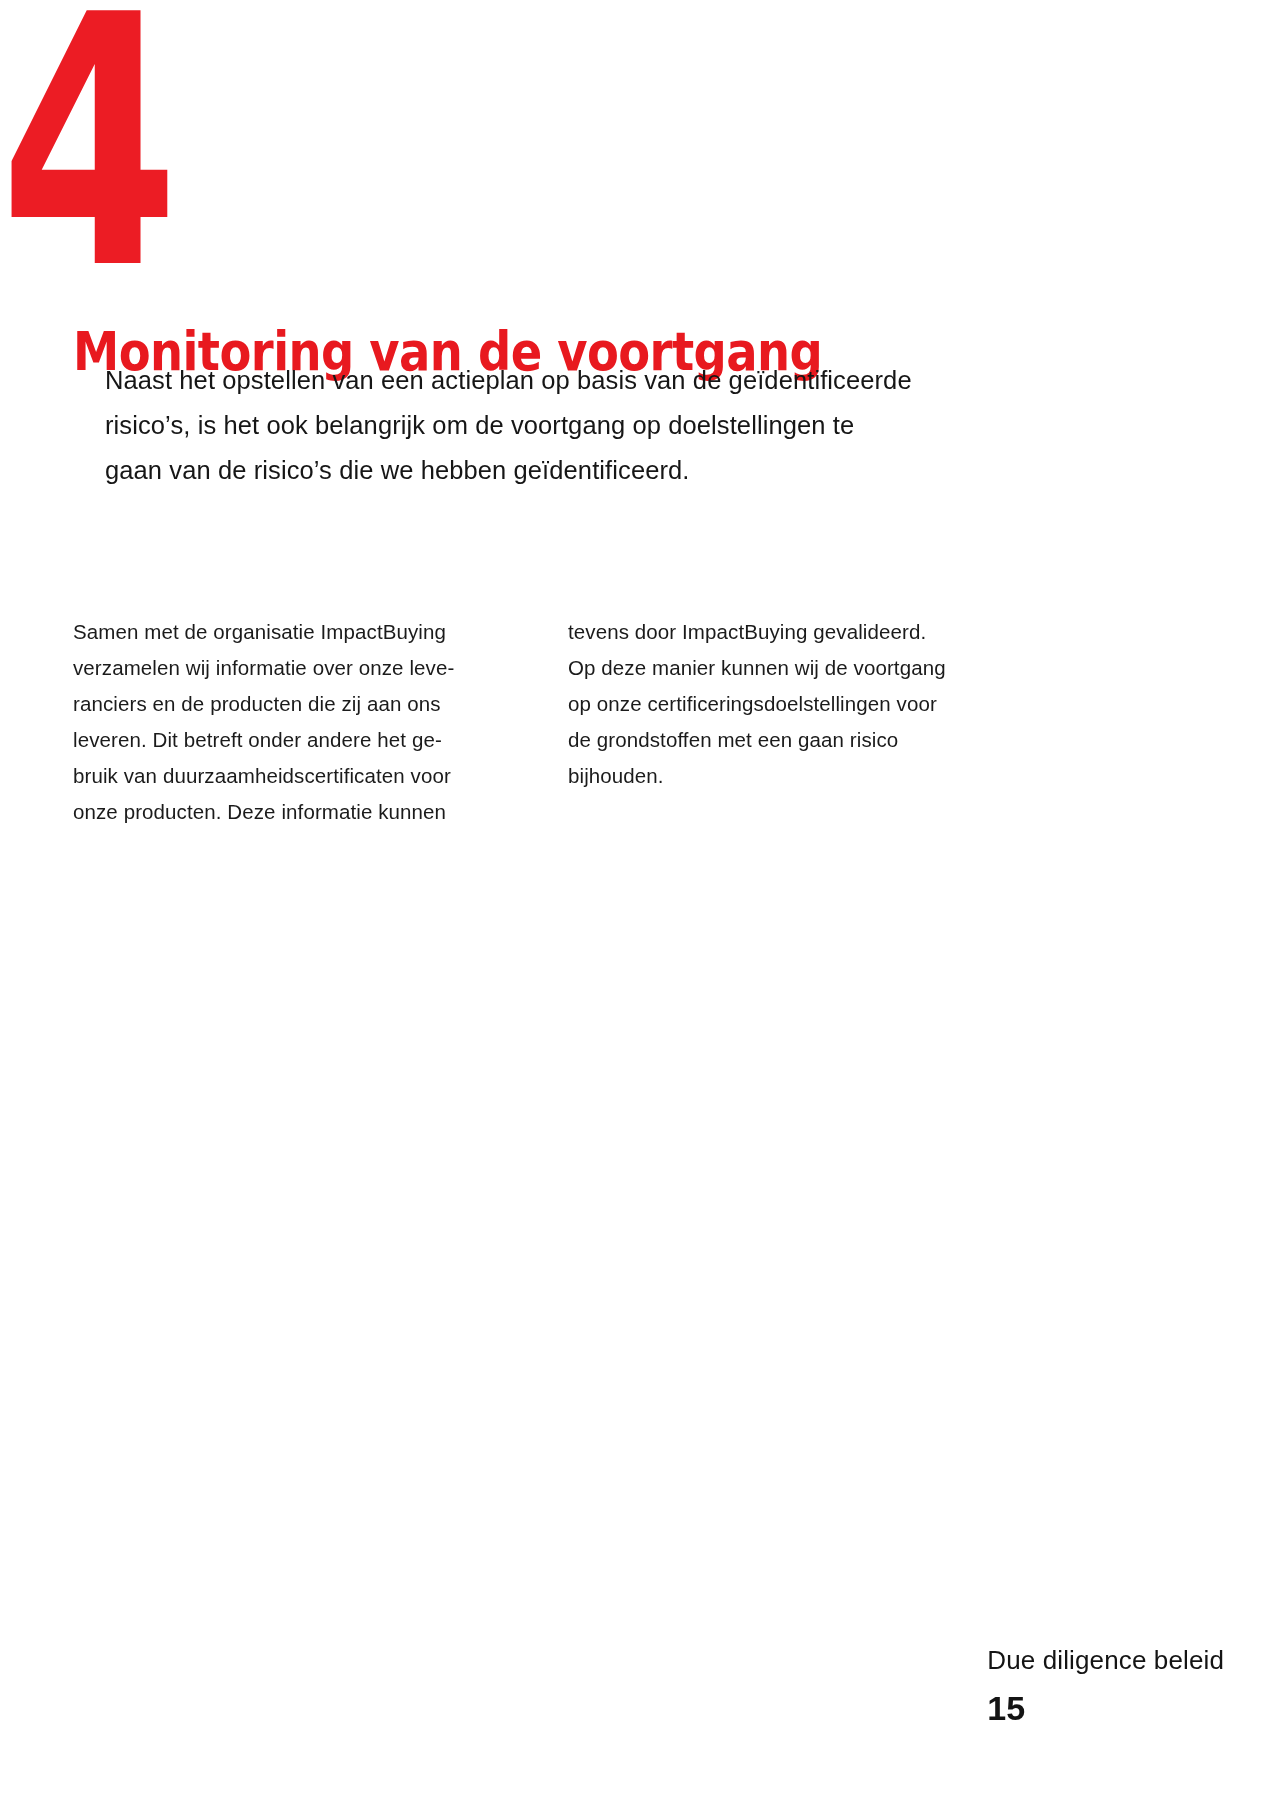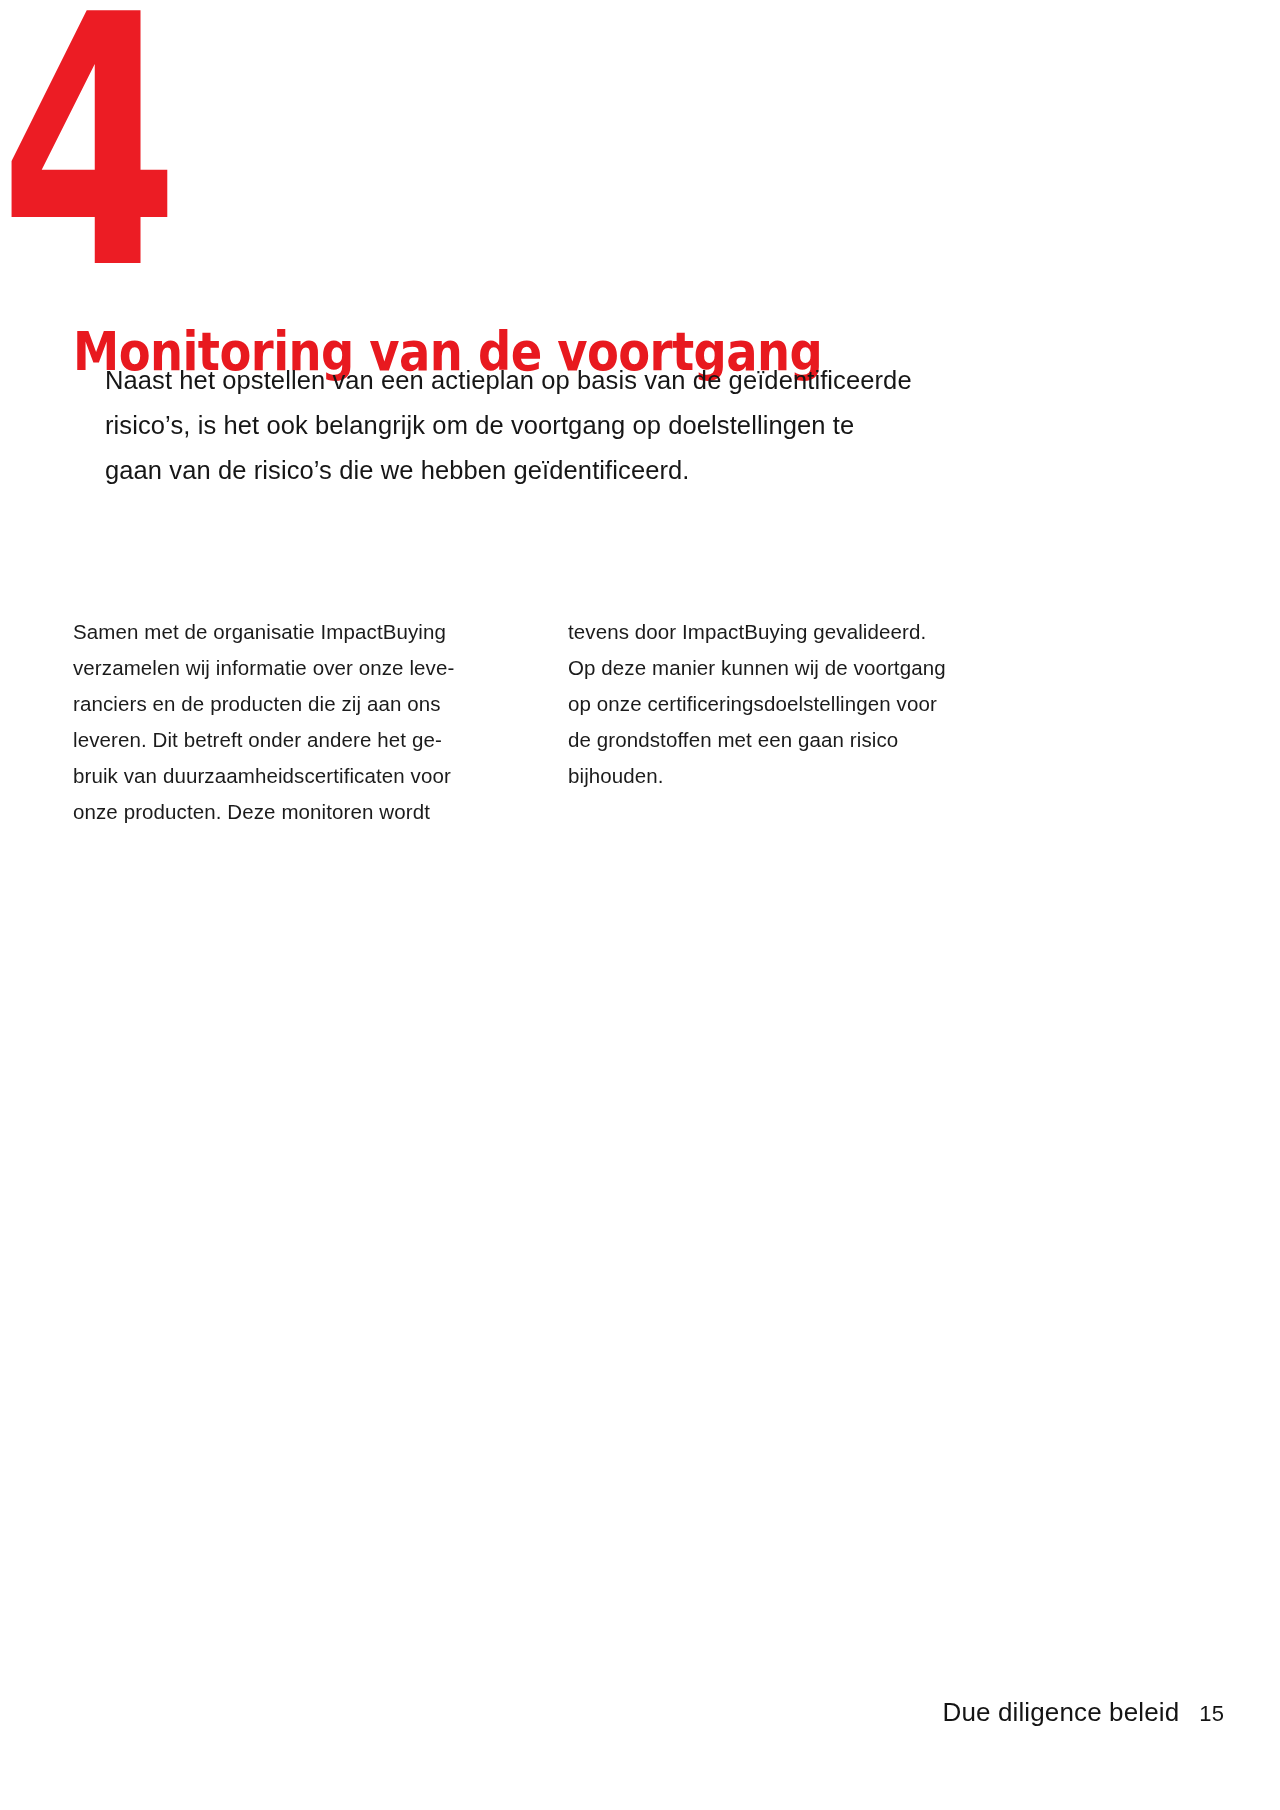--- a/index.html
+++ b/index.html
@@ -88,27 +88,28 @@
   }
   .col .ln { display: block; white-space: pre; }
 
   
   .footer {
     position: absolute;
     right: 56px;
     bottom: 82px;
     display: flex;
     align-items: baseline;
-    gap: 20px;
+    gap: 13px;
     font-size: 26px;
     color: #141414;
     letter-spacing: 0.005em;
+    flex-direction: column;
   }
   .footer .doc-title { font-weight: 400; }
-  .footer .page-num  { font-weight: 400; font-size: 22px; }
+  .footer .page-num  { font-weight: 700; font-size: 34px; }
 </style>
 </head>
 <body>
 
 <div class="page">
 
   <div class="chapter-number">4</div>
 
   <h1 class="chapter-heading">Monitoring van de voortgang</h1>
 
@@ -119,21 +120,21 @@
   </div>
 
   <div class="columns">
 
     <div class="col">
       <span class="ln">Samen met de organisatie ImpactBuying</span>
       <span class="ln">verzamelen wij informatie over onze leve-</span>
       <span class="ln">ranciers en de producten die zij aan ons</span>
       <span class="ln">leveren. Dit betreft onder andere het ge-</span>
       <span class="ln">bruik van duurzaamheidscertificaten voor</span>
-      <span class="ln">onze producten. Deze monitoren wordt</span>
+      <span class="ln">onze producten. Deze informatie kunnen</span>
     </div>
 
     <div class="col">
       <span class="ln">tevens door ImpactBuying gevalideerd.</span>
       <span class="ln">Op deze manier kunnen wij de voortgang</span>
       <span class="ln">op onze certificeringsdoelstellingen voor</span>
       <span class="ln">de grondstoffen met een gaan risico</span>
       <span class="ln">bijhouden.</span>
     </div>
 

